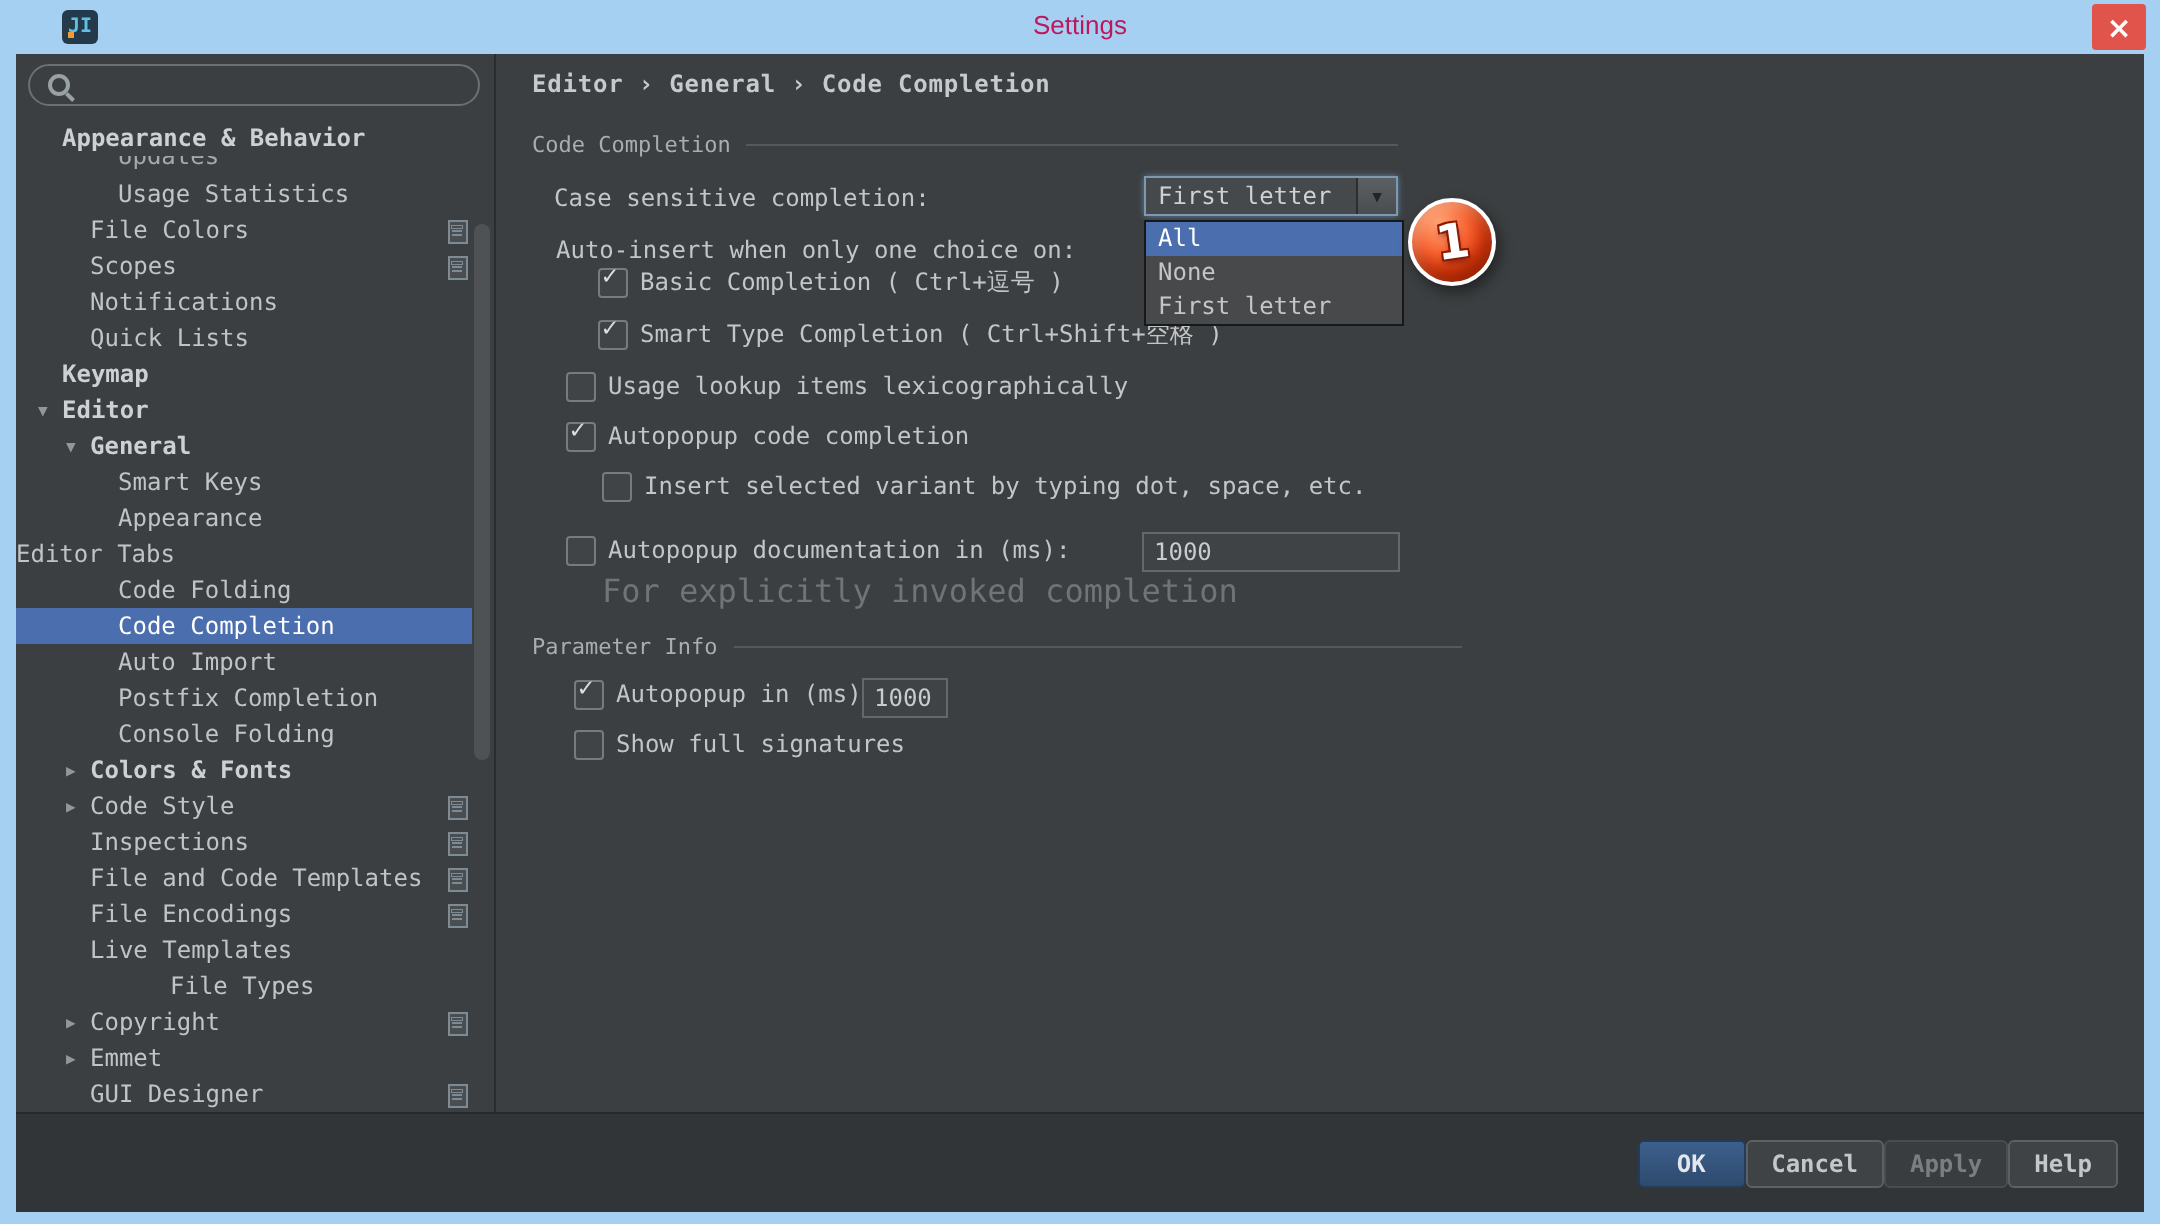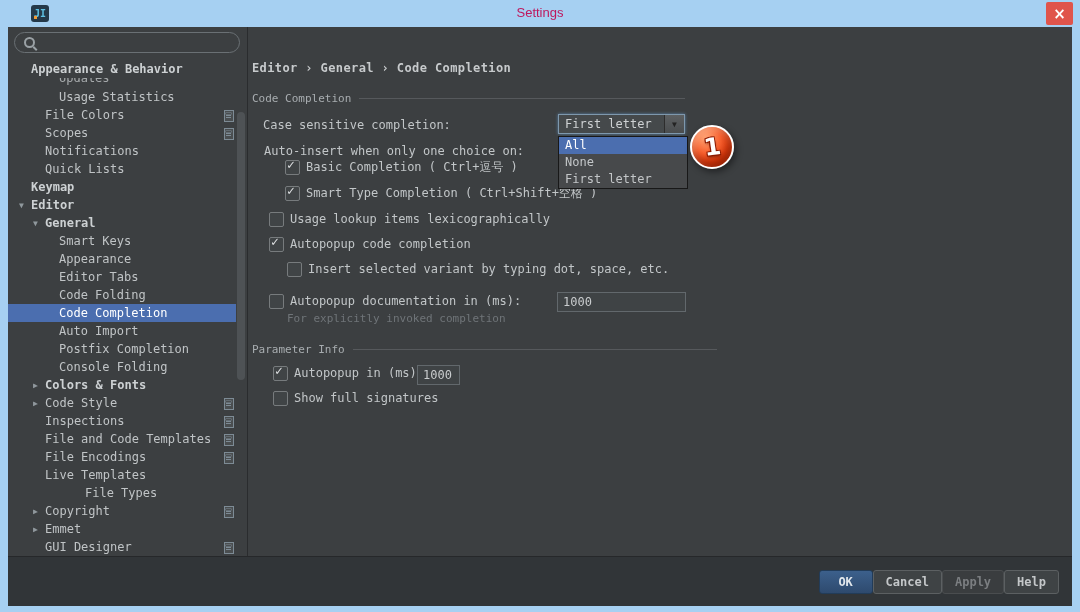--- a/index.html
+++ b/index.html
@@ -32,21 +32,21 @@
   .trow.sel{background:var(--selection,#4b6eaf);color:#fff;width:228px;}
   .trow.clip{height:10px;overflow:hidden;}
   .trow.clip .tl{transform:translateY(-5px);opacity:.8;}
   .arr{width:12px;flex:0 0 12px;font-size:8px;color:#90989d;}
   .pgic{position:absolute;right:13px;top:4px;width:8px;height:10px;border:1px solid #7d8b95;
     background:linear-gradient(#4a4e50,#4a4e50);}
   .pgic::after{content:'';position:absolute;left:1px;top:2px;width:5px;height:1px;
     box-shadow:0 0 0 .5px #7d8b95,0 2px 0 0 #7d8b95,0 4px 0 0 #7d8b95;}
   .sb-thumb{position:absolute;right:2px;top:85px;width:8px;height:268px;background:#4e5255;border-radius:4px;}
   
-  .main{position:absolute;left:230px;top:0;right:0;height:529px;margin-top:26px;}
+  .main{position:absolute;left:244px;top:0;right:0;height:529px;}
   .crumb{position:absolute;left:14px;top:8px;font-size:12px;font-weight:bold;color:#c7cacc;letter-spacing:.4px;}
   .ghdr{position:absolute;display:flex;align-items:center;gap:8px;height:13px;}
   .ghdr .t{font-size:11px;color:#a8adb0;white-space:nowrap;}
   .ghdr .hr{flex:1;border-top:1px solid #56595c;}
   .lbl{position:absolute;font-size:12px;color:#c2c6c8;height:16px;line-height:16px;white-space:nowrap;}
   .opt{position:absolute;display:flex;align-items:flex-start;gap:6px;font-size:12px;color:#c2c6c8;
     height:16px;line-height:15px;white-space:nowrap;}
   .cb{width:13px;height:13px;background:#404446;border:1px solid #777b7d;border-radius:2px;
     position:relative;flex:0 0 13px;margin-top:0px;}
   .cb.on::after{content:'✓';position:absolute;left:1px;top:-4px;font-size:13px;font-weight:bold;color:#dcdfe1;}
@@ -62,21 +62,21 @@
   .popt.sel{background:var(--selection,#4b6eaf);color:#fff;}
   .badge{position:absolute;left:452px;top:72px;width:44px;height:44px;border-radius:50%;z-index:6;
     background:radial-gradient(circle at 35% 28%,#ffa374 0%,#f8612f 38%,#e23d0e 62%,#b02700 100%);
     border:2px solid #fff;box-sizing:border-box;display:flex;align-items:center;justify-content:center;
     box-shadow:2px 3px 7px rgba(0,0,0,.45),inset -3px -5px 9px rgba(110,18,0,.55),inset 2px 3px 6px rgba(255,205,170,.5);}
   .badge span{color:#fff;font-weight:bold;font-size:24px;font-family:"DejaVu Sans",sans-serif;
     transform:rotate(-8deg);
     text-shadow:1px 1px 0 #8c1a00,-1px -1px 0 #8c1a00,1px -1px 0 #8c1a00,-1px 1px 0 #8c1a00,0 2px 3px rgba(60,10,0,.6);}
   .field{position:absolute;background:#3f4345;border:1px solid #62686c;color:#c9ccce;font-size:12px;
     font-family:inherit;padding:0 5px;box-sizing:border-box;outline:none;}
-  .hint{position:absolute;font-size:11px;color:#6f7478;white-space:nowrap;}
+  .hint{position:absolute;font-size:16px;color:#6f7478;white-space:nowrap;}
   
   .footer{position:absolute;left:0;bottom:0;width:100%;height:50px;background:var(--footer_bg,#313538);
     border-top:1px solid #26282a;display:flex;align-items:center;justify-content:flex-end;
     gap:0;padding-right:13px;box-sizing:border-box;}
   .btn{height:24px;min-width:54px;padding:0 12px;border-radius:3px;font-weight:bold;font-size:12px;
     font-family:"DejaVu Sans Mono","Liberation Mono",monospace;cursor:default;}
   .btn.primary{background:linear-gradient(#3c608c,#2e4a6e);border:1px solid #223c59;color:#e2e7ec;}
   .btn.normal{background:#3f4345;border:1px solid #5c6062;color:#c4c7c9;}
   .btn.disabled{background:#3a3d3f;border:1px solid #4a4d4f;color:#7b7e81;}
 </style>
@@ -132,21 +132,21 @@
           <div class="trow b" style="padding-left: 25px;">
             <span class="arr">▼</span>
             <span class="tl">General</span>
           </div>
           <div class="trow" style="padding-left: 51px;">
             <span class="tl">Smart Keys</span>
           </div>
           <div class="trow" style="padding-left: 51px;">
             <span class="tl">Appearance</span>
           </div>
-          <div class="trow" style="padding-left: 51px;">
+          <div class="trow" style="">
             <span class="tl">Editor Tabs</span>
           </div>
           <div class="trow" style="padding-left: 51px;">
             <span class="tl">Code Folding</span>
           </div>
           <div class="trow sel" style="padding-left: 51px;">
             <span class="tl">Code Completion</span>
           </div>
           <div class="trow" style="padding-left: 51px;">
             <span class="tl">Auto Import</span>

